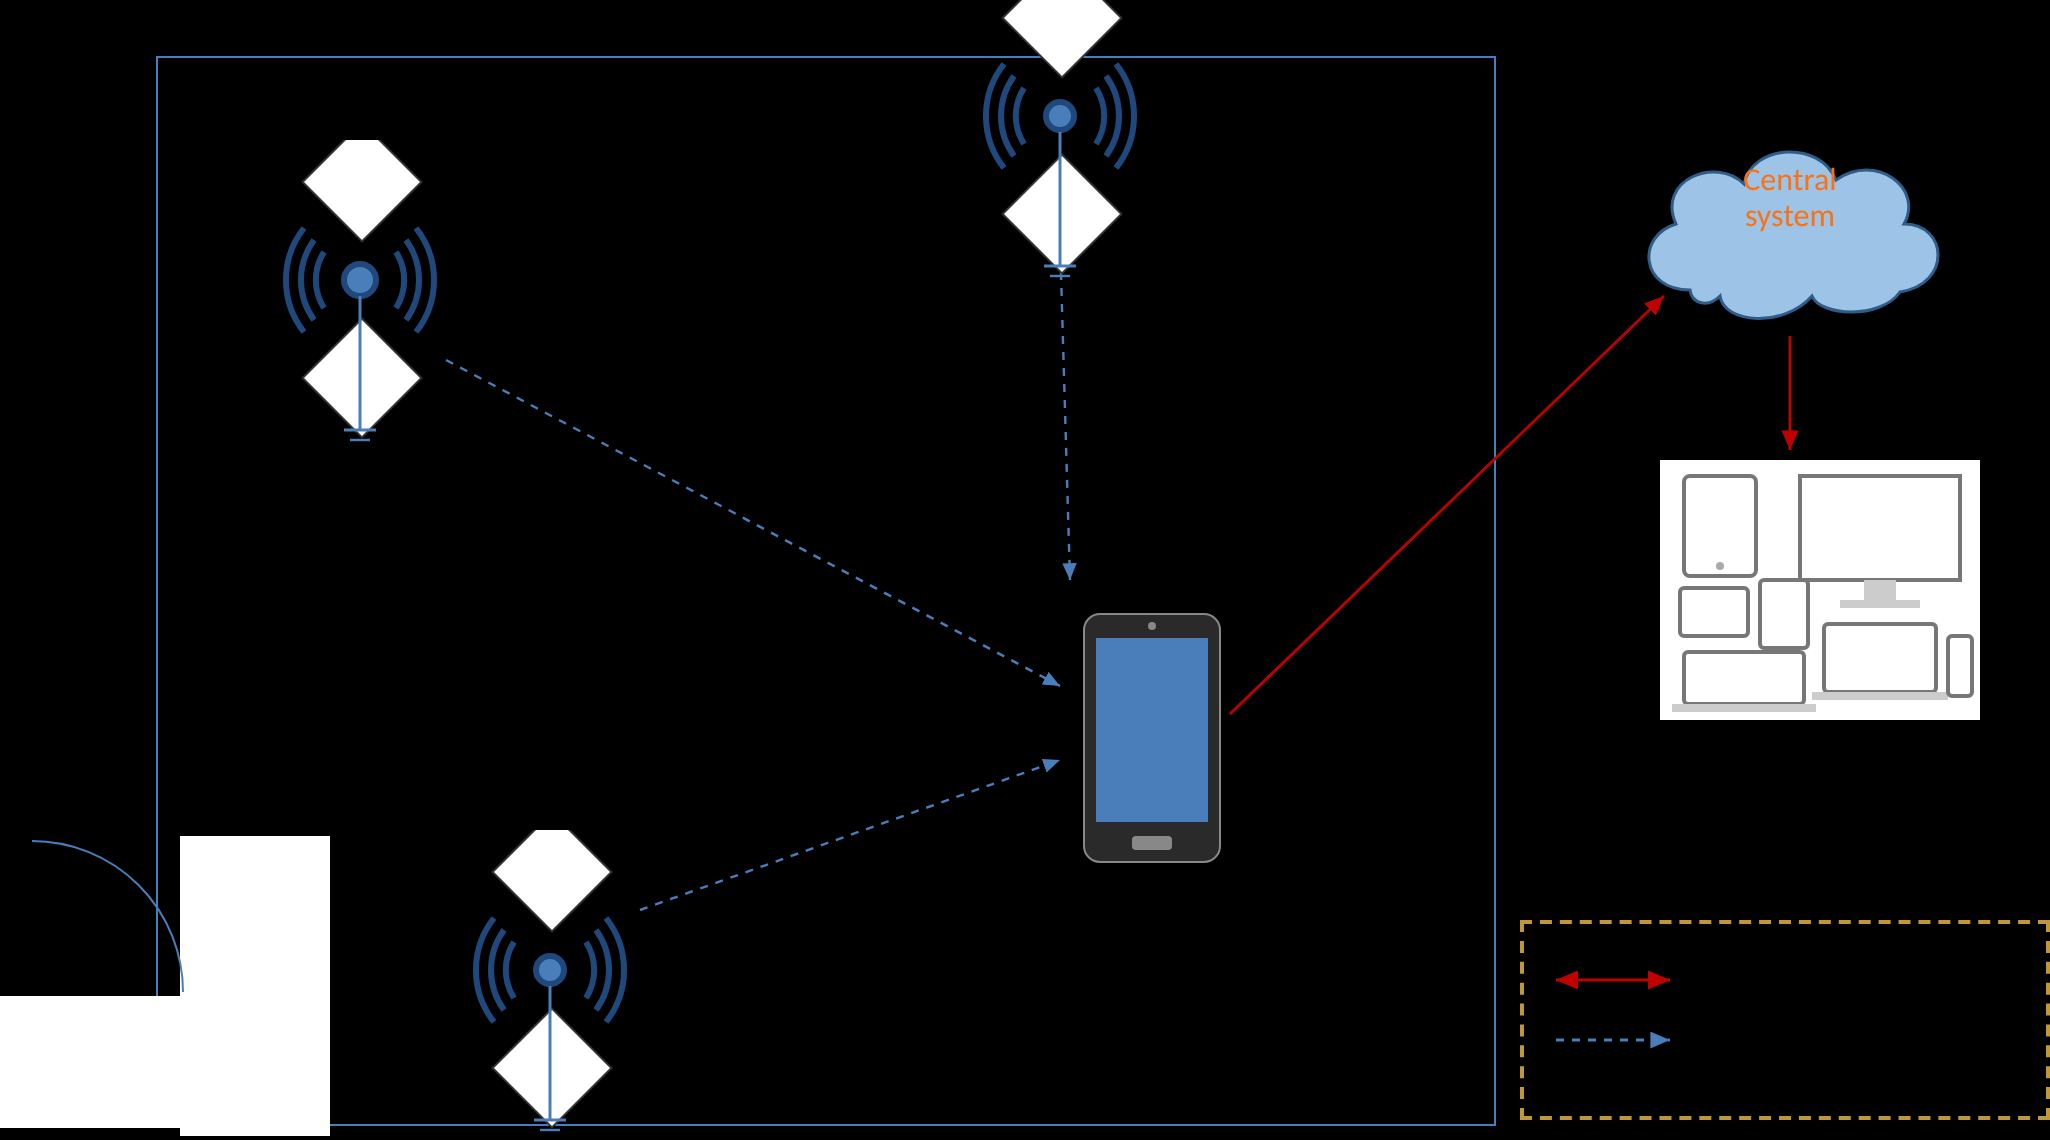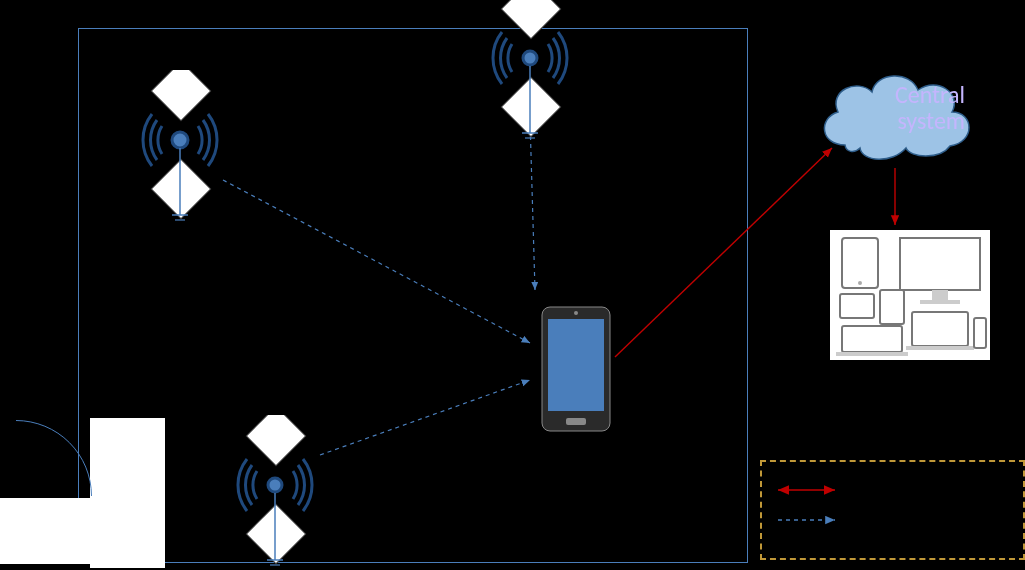--- a/index.html
+++ b/index.html
@@ -43,23 +43,23 @@
     width: 72px;
     height: 128px;
   }
   .cloud {
     position: absolute;
     width: 168px;
     height: 110px;
   }
   .cloud-label {
     position: absolute;
-    color: #c4b5fd;
-    font-size: 24px;
-    text-align: right;
+    color: #f97316;
+    font-size: 16px;
+    text-align: center;
     line-height: 1.1;
     width: 140px;
   }
   .devices {
     position: absolute;
     background: #fff;
     width: 160px;
     height: 130px;
   }
   .legend-box {

